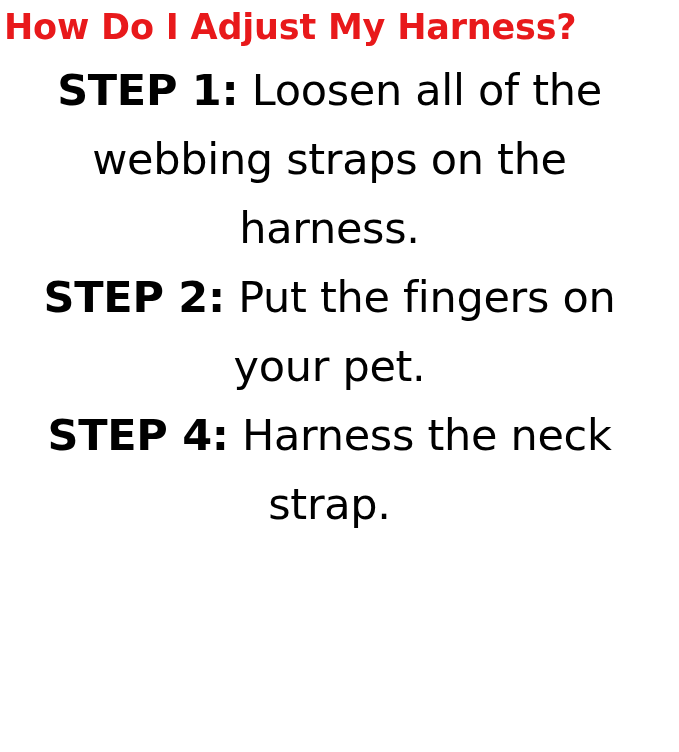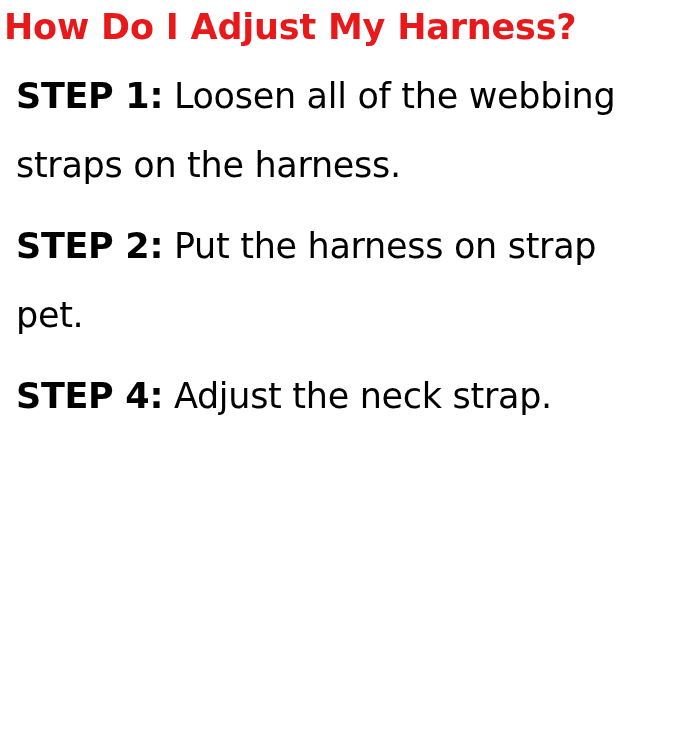--- a/index.html
+++ b/index.html
@@ -29,25 +29,26 @@
     letter-spacing: -0.2px;
     margin: 0 0 6px 0;
     white-space: nowrap;
   }
   .steps {
     margin: 0;
     padding: 0;
     list-style: none;
   }
   .step {
-    font-size: 35px;
+    font-size: 43px;
     line-height: 69px;
     letter-spacing: -0.3px;
-    margin: 12px;
+    margin: 0;
     word-spacing: 0px;
+    text-align: center;
   }
   .step-label {
     font-weight: bold;
   }
   .step-text {
     font-weight: normal;
   }
 </style>
 </head>
 <body>
@@ -56,23 +57,23 @@
 
   <h1 class="doc-title">How Do I Adjust My Harness?</h1>
 
   <div class="steps">
 
     <p class="step">
       <span class="step-label">STEP 1:</span><span class="step-text"> Loosen all of the webbing straps on the harness.</span>
     </p>
 
     <p class="step">
-      <span class="step-label">STEP 2:</span>&nbsp;<span class="step-text">Put the harness on strap pet.</span>
+      <span class="step-label">STEP 2:</span>&nbsp;<span class="step-text">Put the fingers on your pet.</span>
     </p>
 
 
     <p class="step">
-      <span class="step-label">STEP 4:</span>&nbsp;<span class="step-text">Adjust the neck strap.</span>
+      <span class="step-label">STEP 4:</span>&nbsp;<span class="step-text">Harness the neck strap.</span>
     </p>
 
 
   </div>
 </div>
 
 </body></html>

